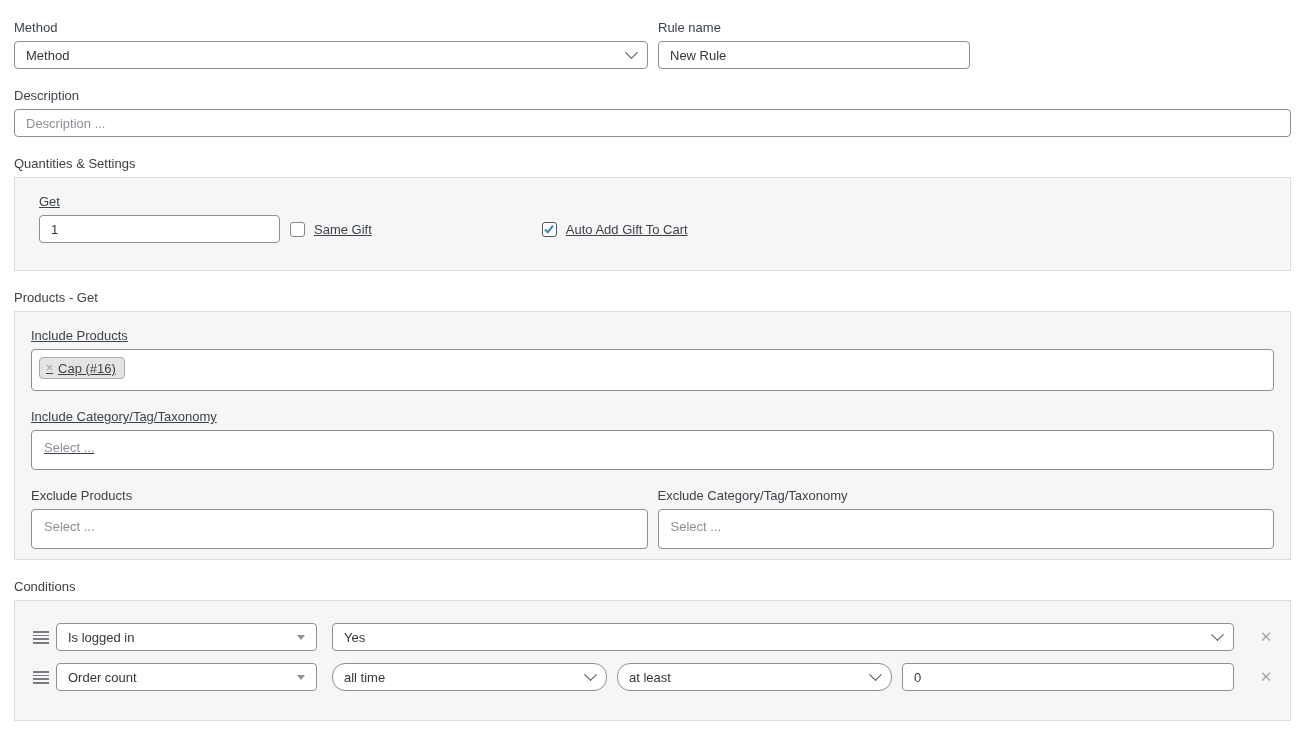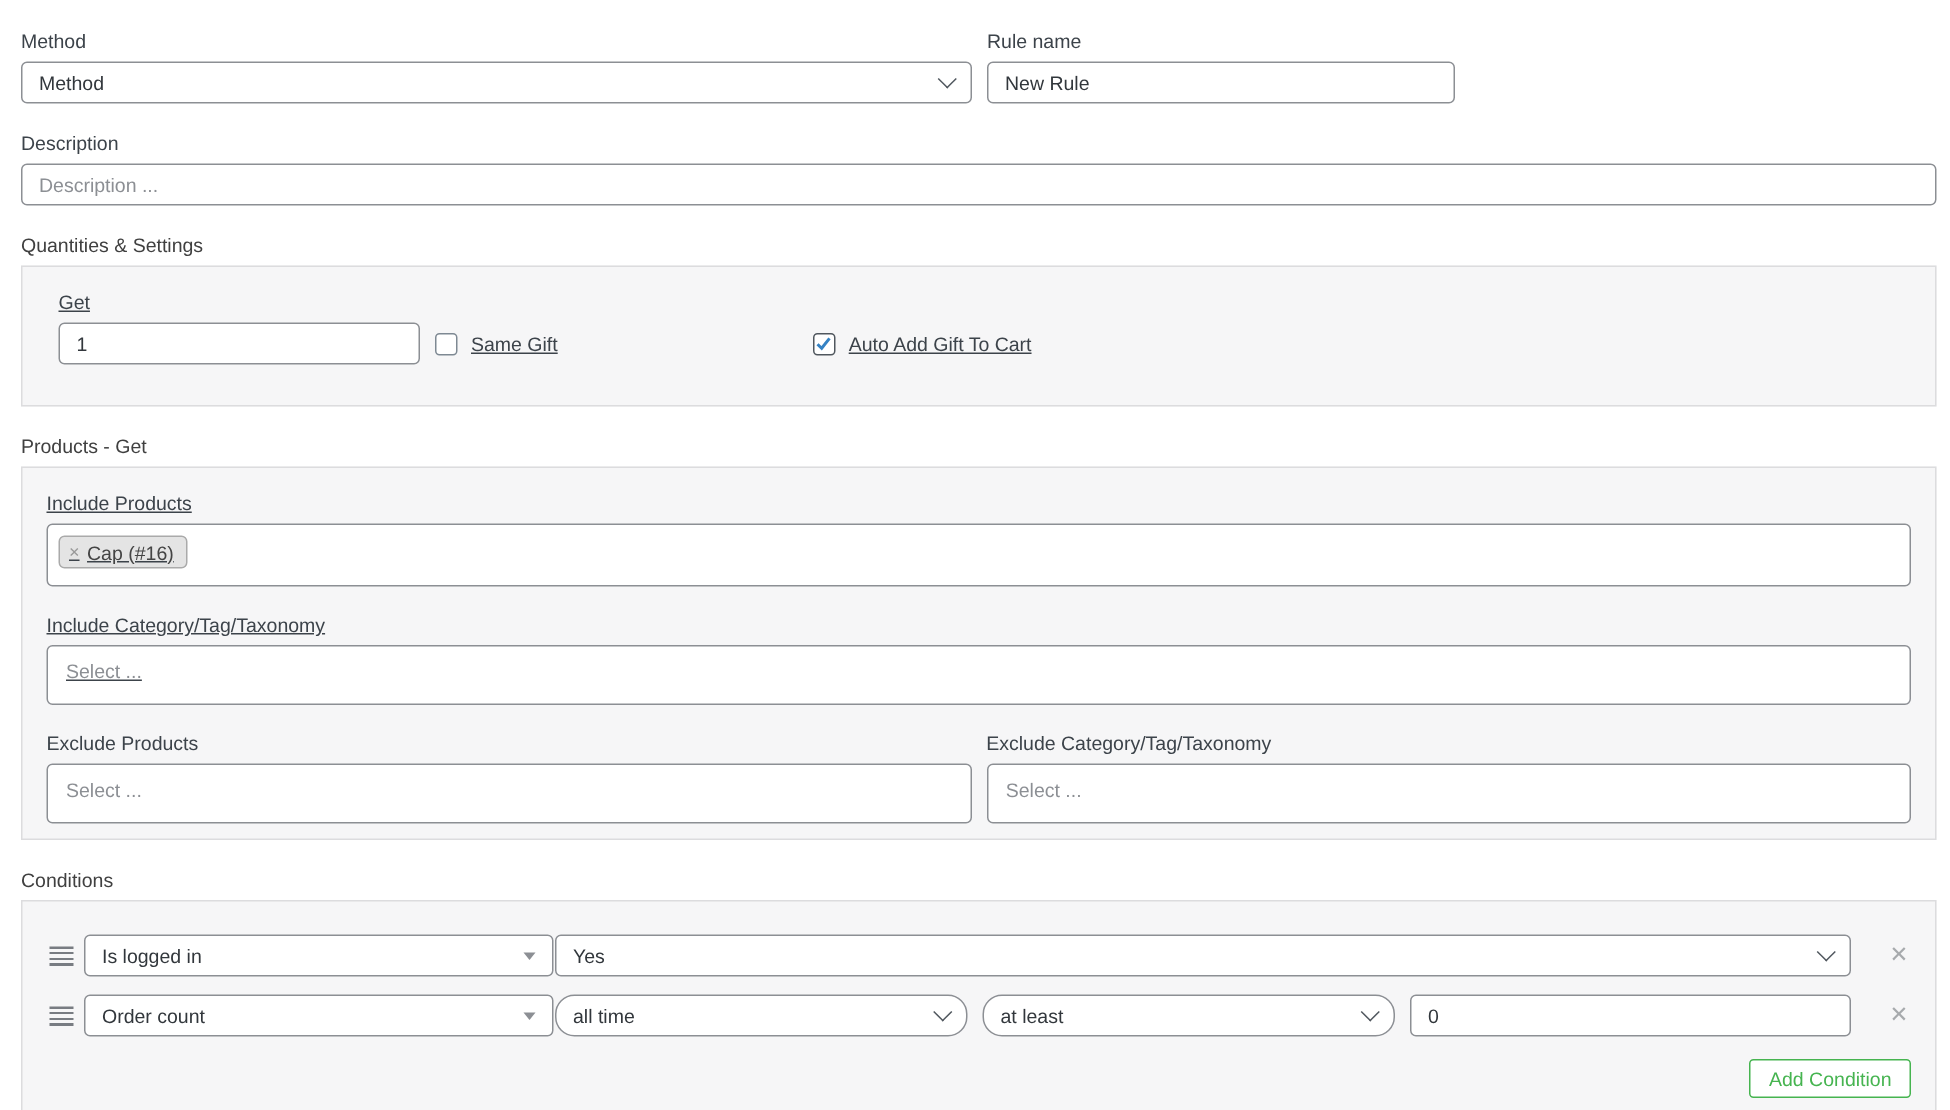--- a/index.html
+++ b/index.html
@@ -75,21 +75,21 @@
   .excl-row { display:flex; gap:10px; }
   .excl-row .pg-sub { flex:1; }
 
   
   .cond-box { padding:22px 16px 17px 18px; }
   .cond-row { display:flex; align-items:center; margin-bottom:12px; }
   .drag-handle {
     width:16px; height:13px; margin-right:7px; cursor:move; flex:0 0 auto;
     background:repeating-linear-gradient(to bottom,#787c82 0,#787c82 1.6px,transparent 1.6px,transparent 3.7px);
   }
-  .s2-single { width:313px; margin-right:1px; justify-content:space-between; }
+  .s2-single { width:261px; margin-right:15px; justify-content:space-between; }
   .cond-mid { width:275px; margin-right:10px;border-radius:13px; }
   .cond-flex { flex:1; }
   .row-close {
     margin-left:24px; width:16px; text-align:center; color:#a7aaad; font-size:15px;
     cursor:pointer; flex:0 0 auto; line-height:16px;
   }
   .btn-row { display:flex; justify-content:flex-end; margin-top:15px; }
   .add-btn {
     height:26px; padding:0 12px; background:#fff; border:1px solid #46b450; border-radius:3px;
     color:#46b450; font-size:13px; font-family:"Liberation Sans",sans-serif; cursor:pointer;
@@ -204,19 +204,16 @@
           <span class="chevron"></span>
         </div>
         <div class="control select-box cond-mid">
           <span>at least</span>
           <span class="chevron"></span>
         </div>
         <input class="text-input cond-flex" type="text" value="0" style="">
         <span class="row-close">✕</span>
       </div>
 
-      <div class="btn-row">
-        <button class="add-btn">Add Condition</button>
-      </div>
     </div>
   </div>
 
 </div>
 
 </body></html>

